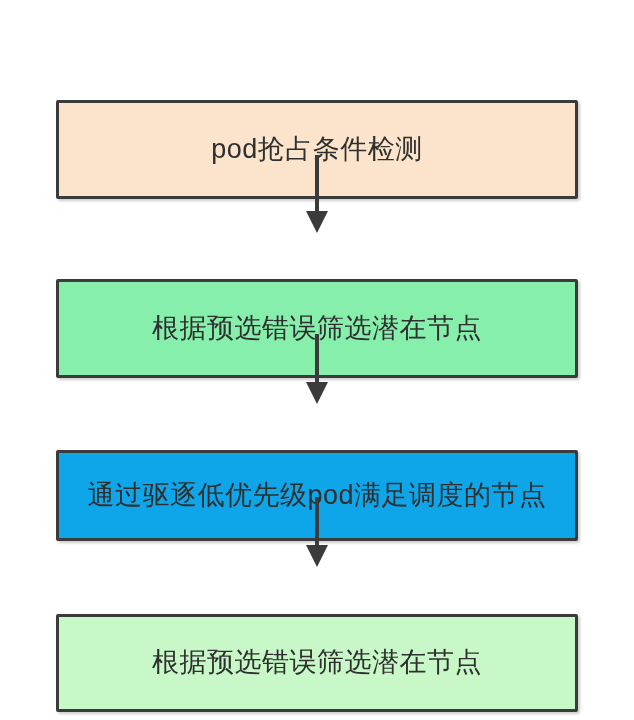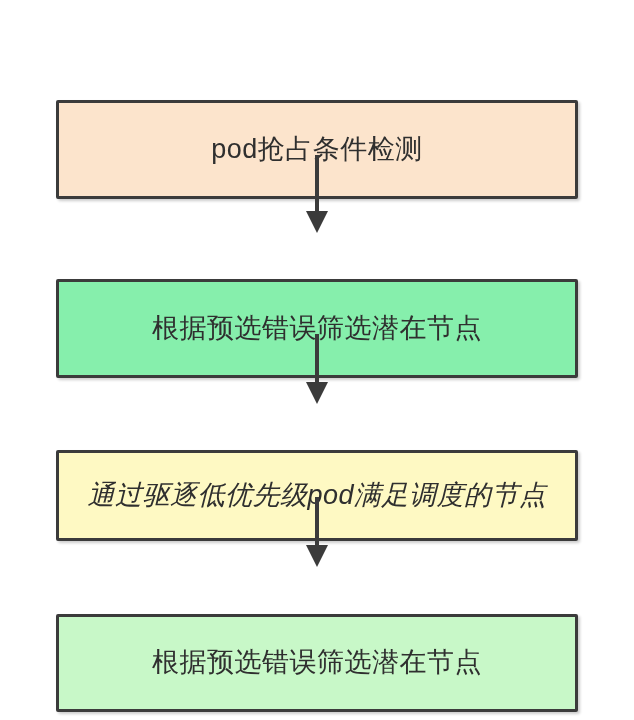--- a/index.html
+++ b/index.html
@@ -99,21 +99,21 @@
 
   <div class="node" id="node-1" style="background-color: #86efac; border-color: rgb(59, 59, 59); text-align: center;">
     <span class="node-label" style="color: rgb(47, 47, 47);">根据预选错误筛选潜在节点</span>
   </div>
 
   <div class="edge" id="edge-1">
     <div class="edge-line" style="background-color: rgb(59, 59, 59);"></div>
     <div class="edge-head" style="border-top-color: rgb(59, 59, 59);"></div>
   </div>
 
-  <div class="node" id="node-2" style="background-color: #fef9c3; border-color: rgb(59, 59, 59); font-style: italic;">
+  <div class="node" id="node-2" style="background-color: #0ea5e9; border-color: rgb(59, 59, 59);">
     <span class="node-label" style="color: rgb(47, 47, 47);">通过驱逐低优先级pod满足调度的节点</span>
   </div>
 
   <div class="edge" id="edge-2">
     <div class="edge-line" style="background-color: rgb(59, 59, 59);"></div>
     <div class="edge-head" style="border-top-color: rgb(59, 59, 59);"></div>
   </div>
 
   <div class="node" id="node-3" style="background-color: rgb(200, 248, 200); border-color: rgb(59, 59, 59);">
     <span class="node-label" style="color: rgb(47, 47, 47);">根据预选错误筛选潜在节点</span>

